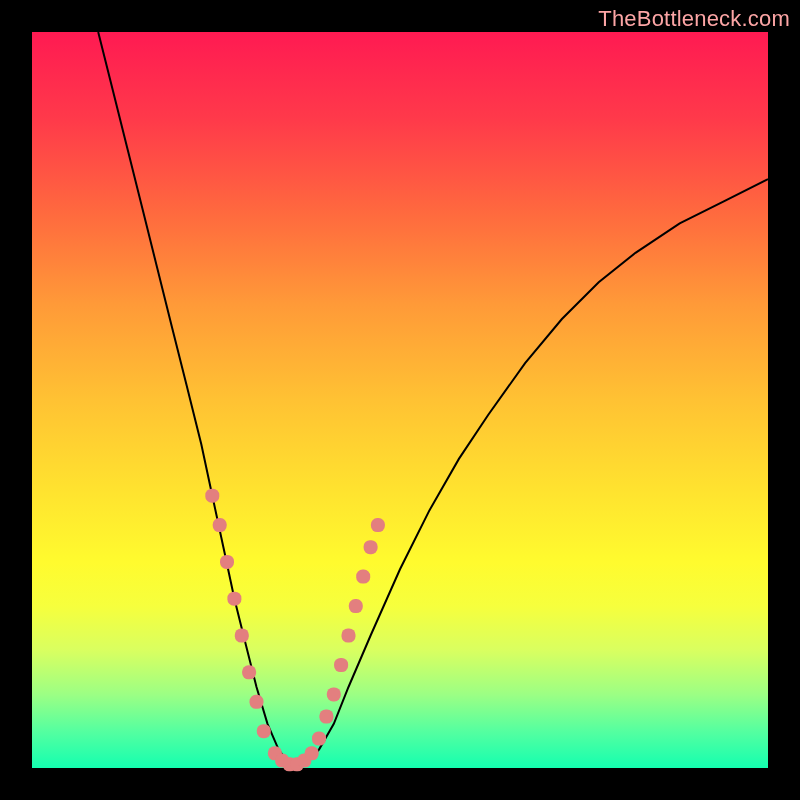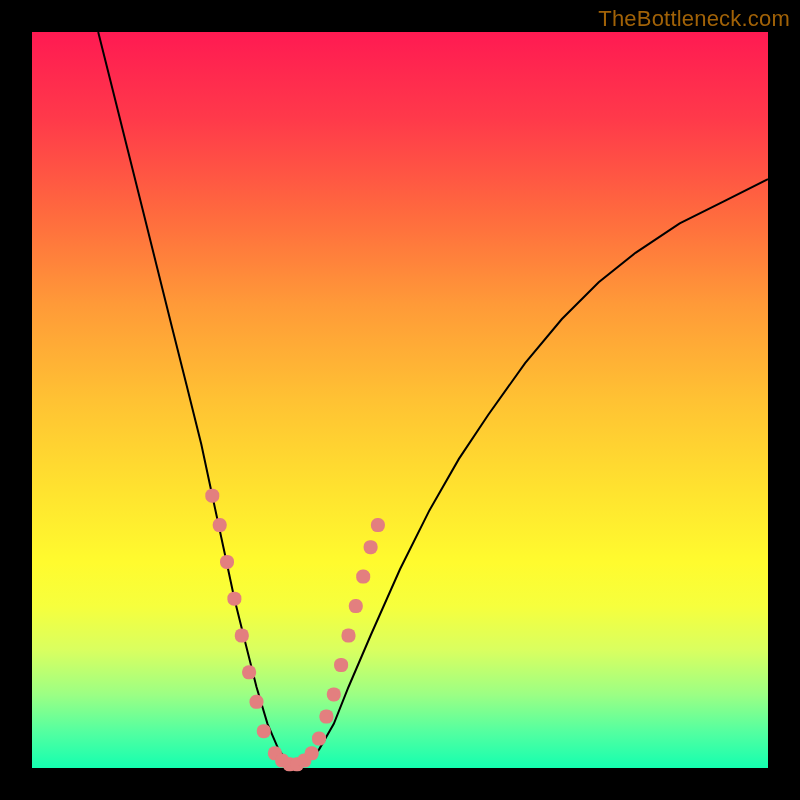--- a/index.html
+++ b/index.html
@@ -37,21 +37,21 @@
       #d9ff60 84%,
       #9cff84 90%,
       #55ffa0 95%,
       #14ffb0 100%
     );
   }
   .watermark {
     position: absolute;
     top: 6px;
     right: 10px;
-    color: #a16207;
+    color: #fca5a5;
     font-size: 22px;
     font-weight: 500;
     letter-spacing: 0.2px;
     user-select: none;
   }
   svg.curve {
     position: absolute;
     left: 0;
     top: 0;
     width: 736px;

